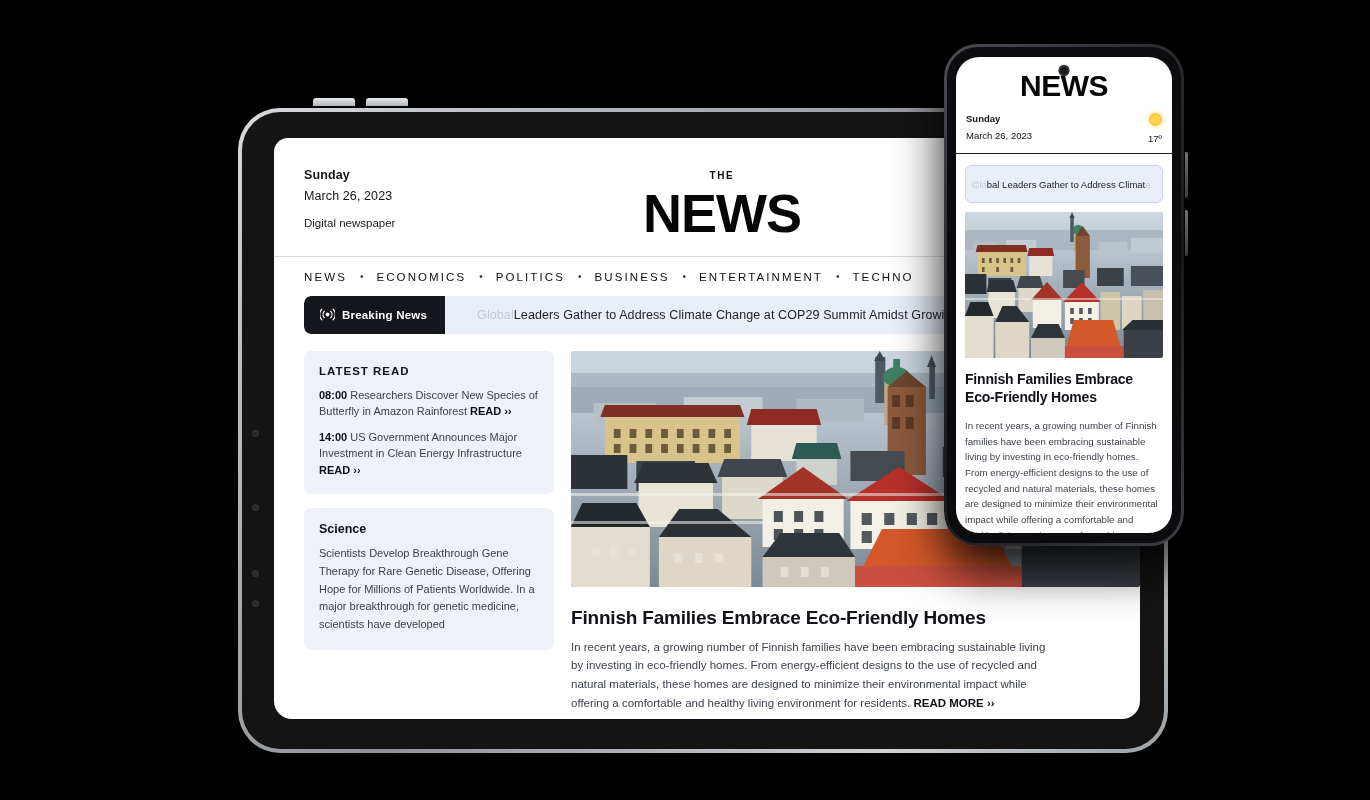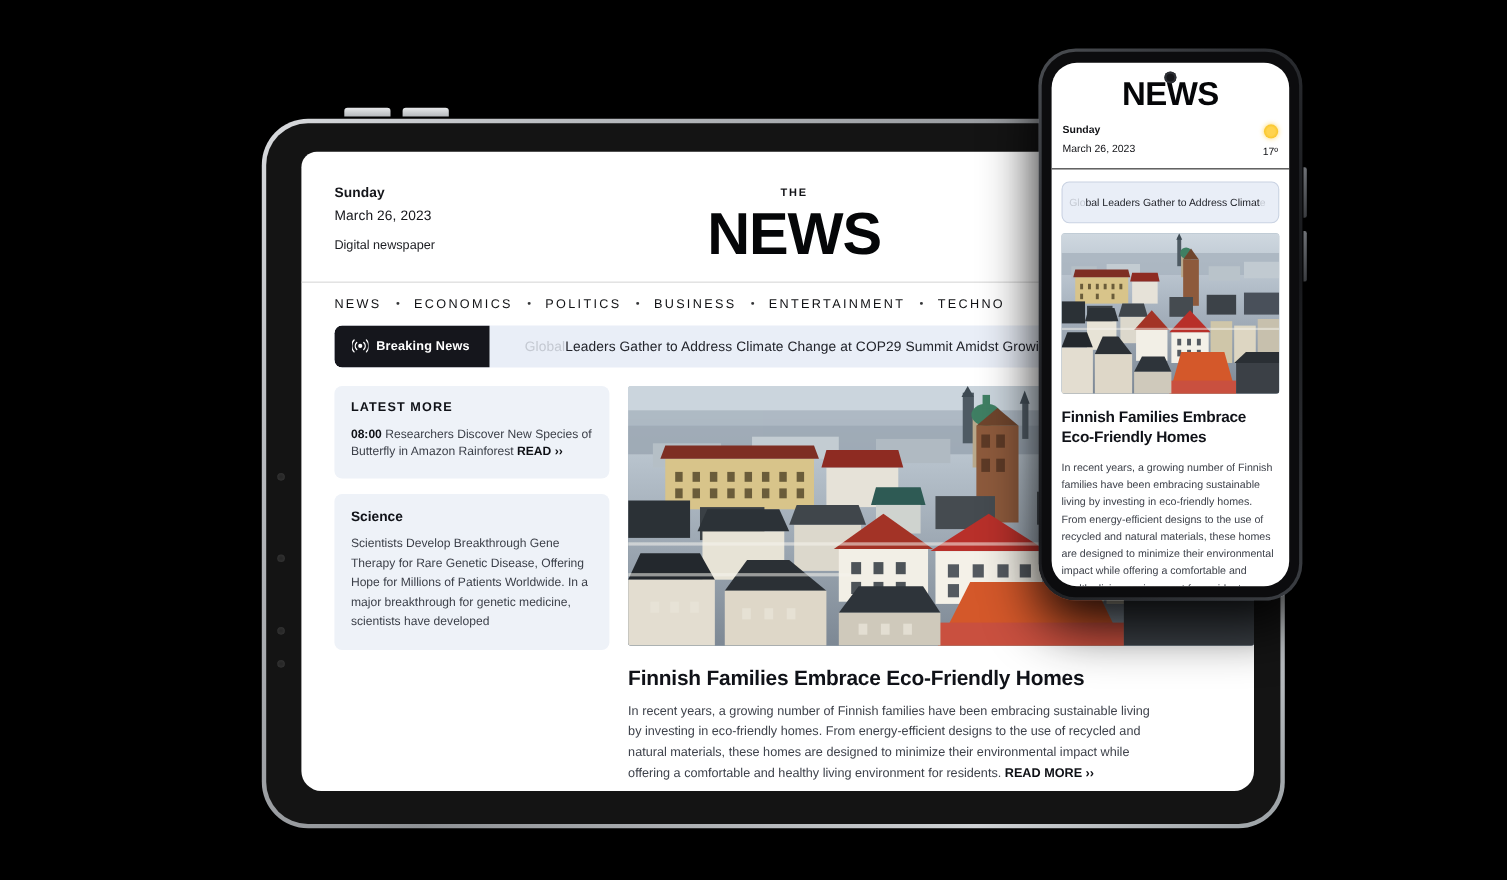--- a/index.html
+++ b/index.html
@@ -348,24 +348,27 @@
             <span class="fade-l">Global</span>
               <span> Leaders Gather to Address Climate Change at COP29 Summit Amidst Growing Concerns Over the</span>
           </div>
         </div>
 
         <div class="content">
 
           <div class="col-left">
 
             <div class="panel">
-              <div class="panel-title">LATEST MORE</div>
+              <div class="panel-title">LATEST READ</div>
 
               <div class="news-item">
                 <b class="time">08:00</b><span> Researchers Discover New Species of Butterfly in Amazon Rainforest </span><span class="readlink">READ ››</span>
+              </div>
+              <div class="news-item">
+                <b class="time">14:00</b><span> US Government Announces Major Investment in Clean Energy Infrastructure </span><span class="readlink">READ ››</span>
               </div>
             </div>
 
 
             <div class="panel science">
               <div class="science-title">Science</div>
               <div class="science-text">
                 <span>Scientists Develop Breakthrough Gene Therapy for Rare Genetic Disease, Offering Hope for Millions of Patients Worldwide. In a major breakthrough for genetic medicine, scientists have developed </span>
               </div>
             </div>

